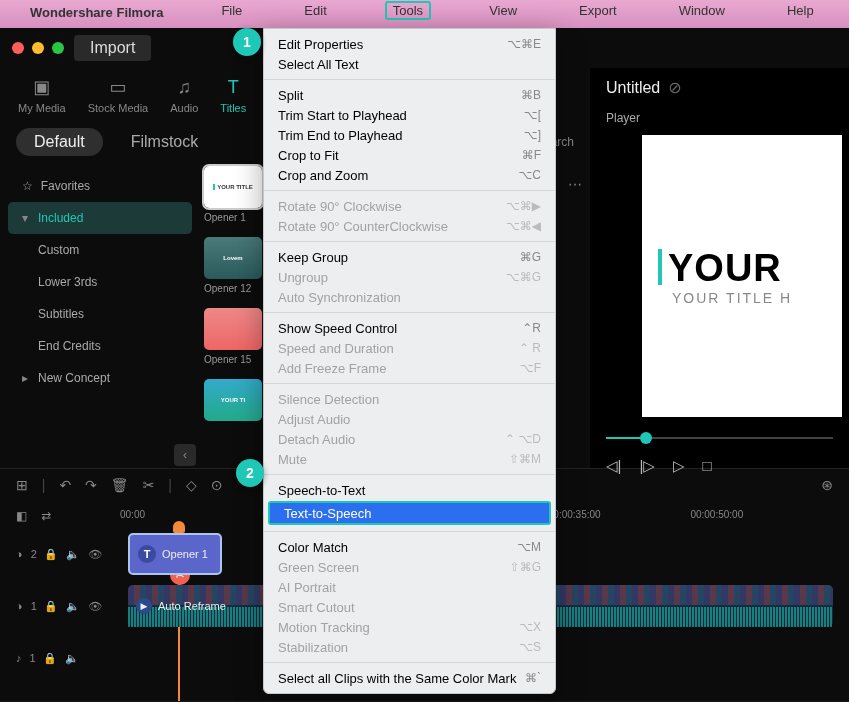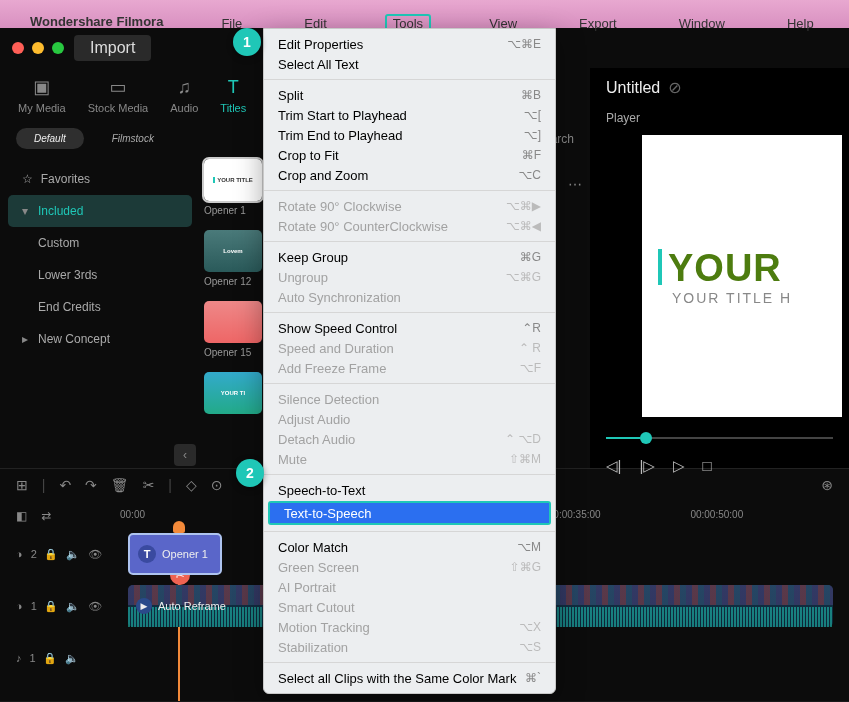--- a/index.html
+++ b/index.html
@@ -1,39 +1,39 @@
 <!DOCTYPE html>
 <html><head>
 <meta charset="utf-8">
 <style>
 * { margin: 0; padding: 0; box-sizing: border-box; font-family: -apple-system, BlinkMacSystemFont, "Segoe UI", sans-serif; }
 body { width: 849px; height: 702px; background: #1a1a1a; overflow: hidden; position: relative; }
 
-.menubar { height: 28px; background: linear-gradient(#e8a8d0, #d890c0); display: flex; align-items: flex-start; padding: 14px 12px; gap: 18px; font-size: 13px; color: #333; }
+.menubar { height: 28px; background: linear-gradient(#e8a8d0, #d890c0); display: flex; align-items: flex-end; padding: 8px 12px; gap: 18px; font-size: 13px; color: #333; }
 .apple { font-size: 14px; }
 .app-name { font-weight: 600; }
 .menu-item { cursor: default; padding: 2px 4px; margin-left: 36px; }
 .menu-item.hl { border: 2px solid #1fc7b7; border-radius: 3px; padding: 0 6px; }
 
 .window { background: #0c0c0c; }
 .titlebar { height: 40px; display: flex; align-items: center; padding: 0 12px; gap: 10px; }
 .traffic { display: flex; gap: 8px; }
 .dot { width: 12px; height: 12px; border-radius: 50%; }
 .dot.r { background: #ff5f57; } .dot.y { background: #febc2e; } .dot.g { background: #28c840; }
 .import-btn { background: #2a2a2a; color: #ddd; padding: 4px 16px; border-radius: 4px; font-size: 16px; }
 
 .main-row { display: flex; height: 400px; }
 .left-pane { width: 590px; position: relative; }
 .tabs-row { display: flex; gap: 22px; padding: 8px 18px; }
 .tab { display: flex; flex-direction: column; align-items: center; gap: 4px; color: #888; font-size: 11px; }
 .tab.active { color: #1fc7b7; }
 .tab-icon { width: 22px; height: 22px; display: flex; align-items: center; justify-content: center; font-size: 18px; }
 
 .sub-row { display: flex; align-items: center; padding: 6px 16px; gap: 10px; }
-.pill { padding: 5px 18px; border-radius: 14px; font-size: 10px; color: #aaa; font-style: italic; }
+.pill { padding: 5px 18px; border-radius: 14px; font-size: 16px; color: #aaa; }
 .pill.active { background: #2f2f2f; color: #eee; }
 .search-area { margin-left: auto; display: flex; align-items: center; gap: 6px; color: #888; font-size: 12px; }
 
 .content-row { display: flex; height: 320px; }
 .sidebar { width: 200px; padding: 8px; }
 .sb-item { padding: 9px 14px; color: #aaa; font-size: 12px; display: flex; align-items: center; gap: 8px; }
 .sb-item.incl { background: #1c3a38; color: #1fc7b7; border-radius: 5px; }
 .chev { width: 8px; color: #888; }
 
 .thumbs { padding: 4px; }
@@ -42,21 +42,21 @@
 .thumb.hl { outline: 2px solid #ccc; }
 .thumb-label { font-size: 10px; color: #999; margin-bottom: 14px; }
 .nav-page { position: absolute; left: 174px; bottom: 2px; width: 22px; height: 22px; background: #2a2a2a; border-radius: 4px; color: #888; display: flex; align-items: center; justify-content: center; font-size: 12px; }
 
 .opts-icon { position: absolute; right: 8px; top: 108px; color: #888; font-size: 14px; }
 
 .right-pane { flex: 1; background: #000; padding: 0; position: relative; }
 .project-title { display: flex; align-items: center; gap: 8px; padding: 10px 16px; color: #eee; font-size: 16px; }
 .player-label { padding: 4px 16px; color: #aaa; font-size: 12px; }
 .preview { margin: 6px 0 0 52px; height: 282px; width: 200px; background: #fff; display: flex; flex-direction: column; justify-content: center; padding-left: 16px; }
-.preview-big { font-size: 38px; font-weight: 800; color: #4d7c0f; letter-spacing: 1px; }
+.preview-big { font-size: 38px; font-weight: 800; color: #000000; letter-spacing: 1px; }
 .preview-big::before { content: ""; display: inline-block; width: 4px; height: 36px; background: #1fc7b7; margin-right: 6px; vertical-align: -4px; }
 .preview-sub { font-size: 14px; color: #888; letter-spacing: 2px; padding-left: 14px; }
 .slider { margin: 20px 16px 8px 16px; height: 2px; background: #444; position: relative; }
 .slider-knob { position: absolute; left: 34px; top: -5px; width: 12px; height: 12px; border-radius: 50%; background: #1fc7b7; }
 .slider-fill { position: absolute; left: 0; top: 0; height: 2px; width: 34px; background: #1fc7b7; }
 .play-row { display: flex; gap: 18px; padding: 10px 16px; color: #bbb; font-size: 15px; }
 
 .toolbar { display: flex; align-items: center; gap: 14px; padding: 8px 16px; color: #888; font-size: 14px; border-top: 1px solid #222; }
 .tool-ctrls { margin-left: auto; display: flex; align-items: center; gap: 10px; }
 
@@ -156,20 +156,24 @@
           <div class="sb-item">
               <span class="chev"></span>
               <span>Custom</span>
             </div>
           <div class="sb-item">
               <span class="chev"></span>
               <span>Lower 3rds</span>
             </div>
           <div class="sb-item">
               <span class="chev"></span>
+              <span>Subtitles</span>
+            </div>
+          <div class="sb-item">
+              <span class="chev"></span>
               <span>End Credits</span>
             </div>
           <div class="sb-item">
               <span class="chev">▸</span>
               <span>New Concept</span>
             </div>
         </div>
         <div class="thumbs">
           <div class="thumb-col">
             <div class="thumb hl" style="background:#fff;">

